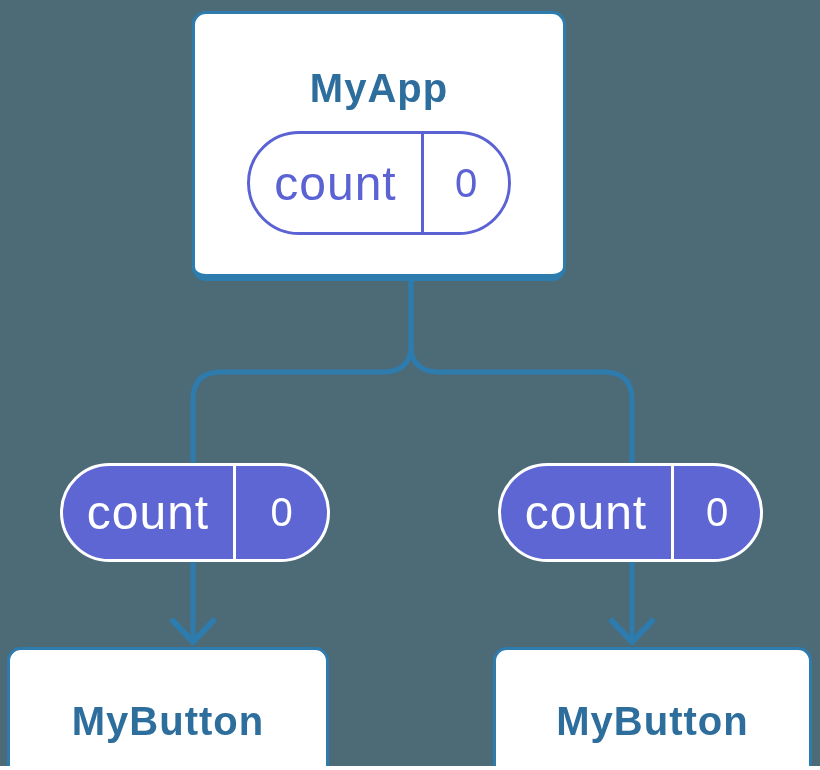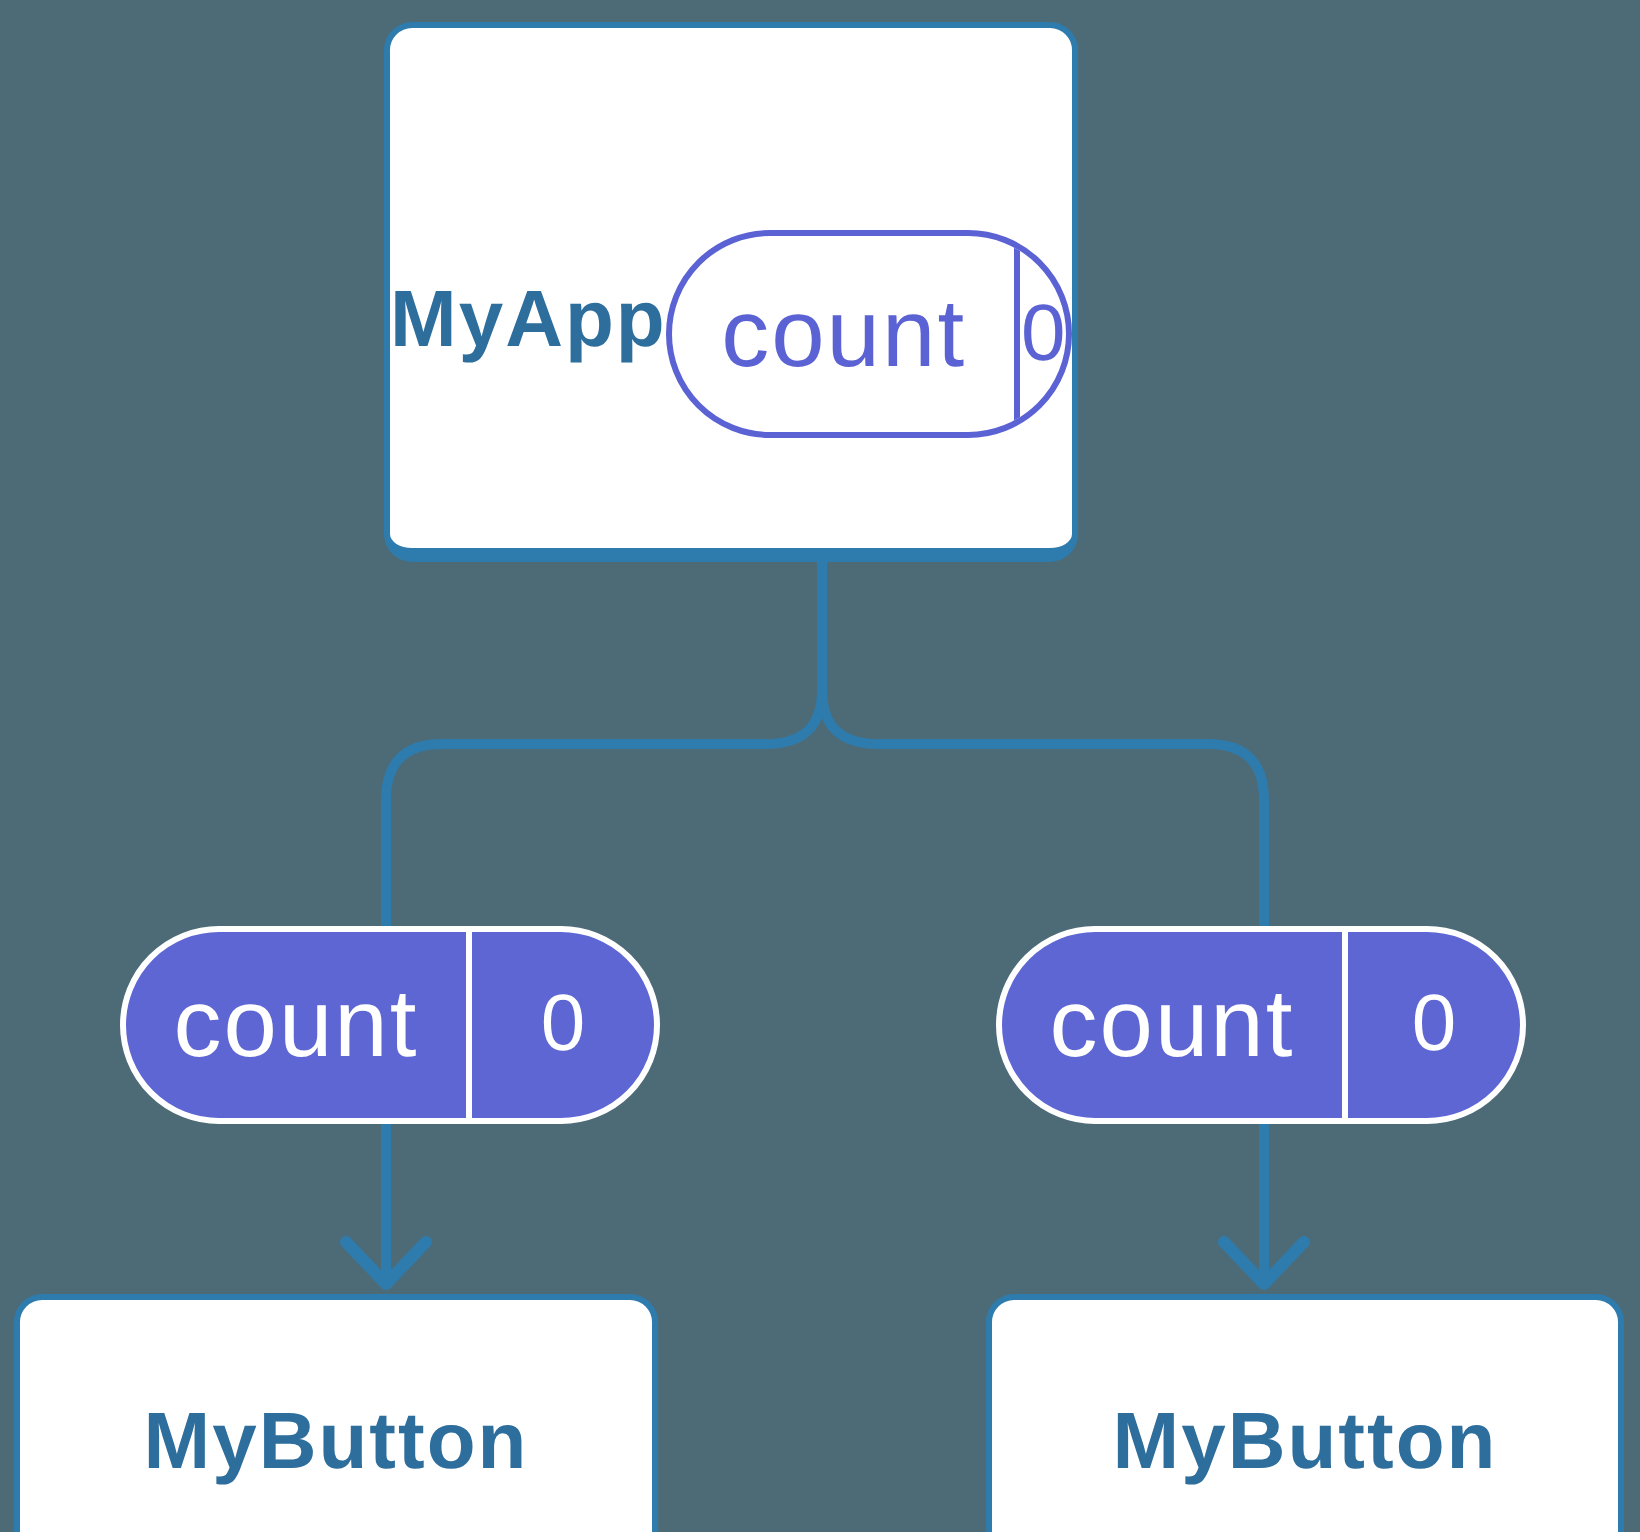--- a/index.html
+++ b/index.html
@@ -23,23 +23,23 @@
     position: absolute;
     box-sizing: border-box;
     background: #ffffff;
     border: 3px solid #2e7bae;
     border-bottom-width: 7px;
     border-radius: 14px;
     z-index: 2;
   }
   .root-card {
     left: 192px; top: 11px;
-    width: 347px; height: 270px;
+    width: 374px; height: 270px;
     display: flex;
-    flex-direction: row;
+    flex-direction: column;
     align-items: center;
     padding-top: 46px;
   }
   .card-title {
     font-size: 40px;
     font-weight: bold;
     letter-spacing: 1px;
     color: #2d6e9d;
     line-height: 56px;
     white-space: nowrap;

